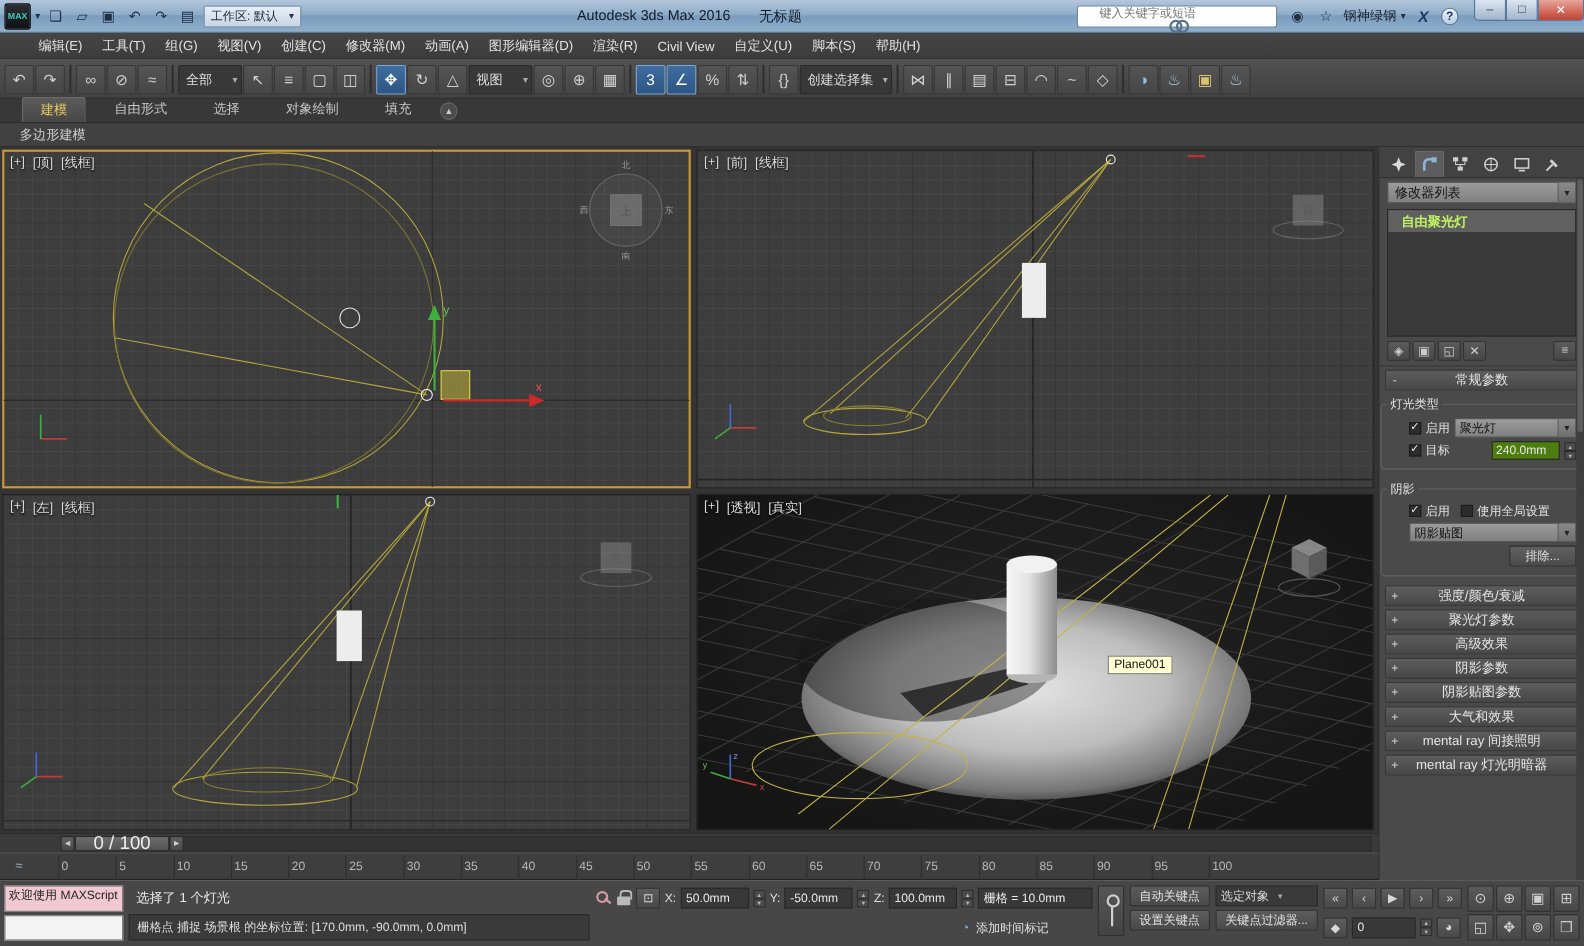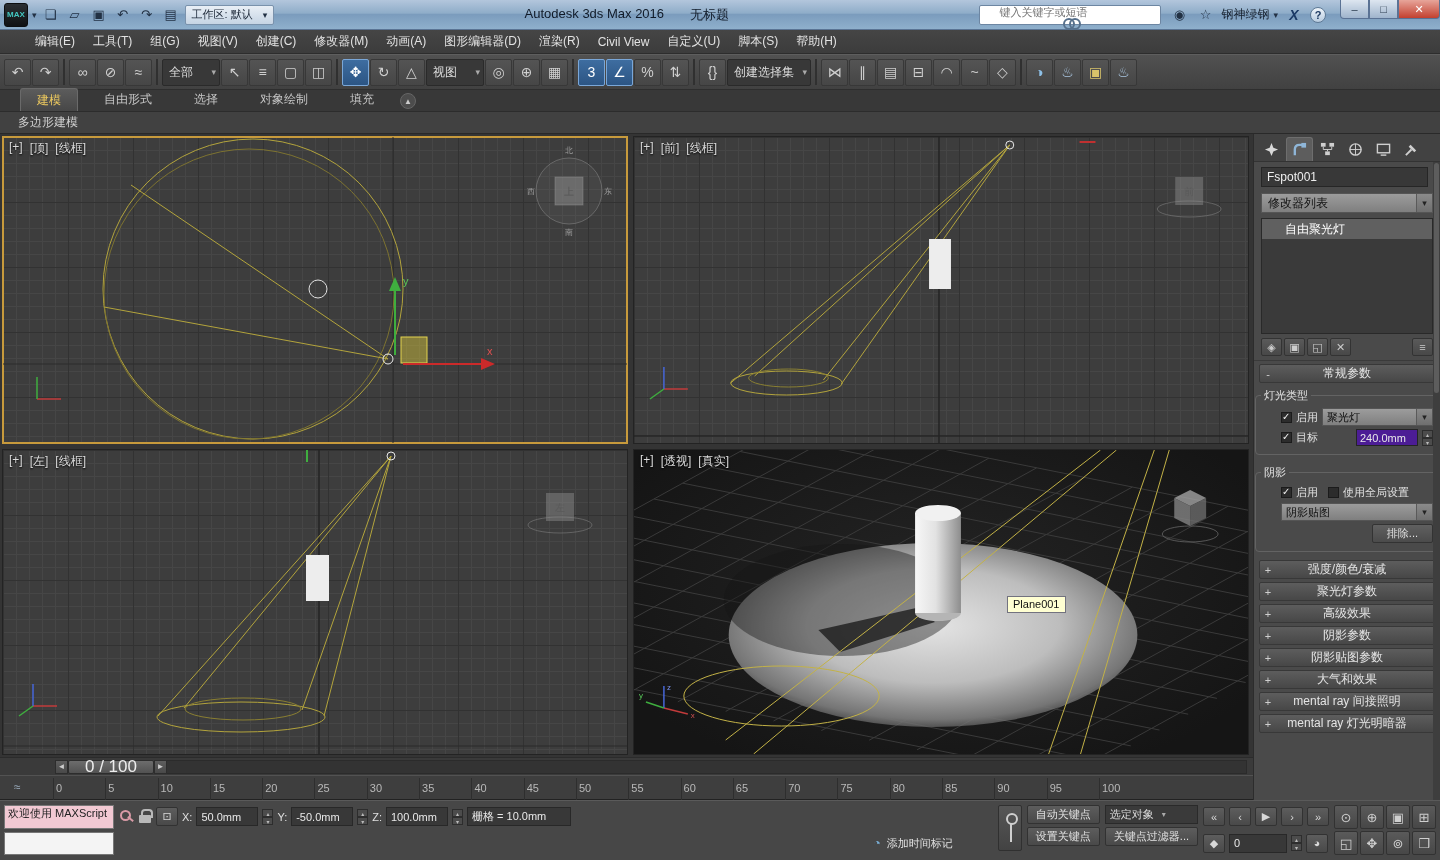--- a/index.html
+++ b/index.html
@@ -106,37 +106,37 @@
   .cp-tab.active { background:#5d5d5d; border:1px solid #6e6e6e; border-bottom:none; }
   .cp-tab svg { width:15px; height:15px; }
   .cp-name-row { display:flex; align-items:center; gap:5px; padding:5px 7px 3px; }
   .cp-name { flex:1; height:20px; background:#383838; border:1px solid #262626; color:#eee; font-size:12px; padding:0 5px; outline:none; }
   .cp-swatch { width:18px; height:18px; background:#e8d31f; border:1px solid #1c1c1c; }
   .cp-combo { height:20px; margin:3px 7px; background:linear-gradient(#9c9c9c,#7f7f7f); border:1px solid #555;
     display:flex; align-items:center; color:#111; font-size:12px; padding-left:6px; }
   .cp-combo .dd-arrow,.mini-combo .dd-arrow { margin-left:auto; width:16px; align-self:stretch; display:flex; align-items:center; justify-content:center;
     background:linear-gradient(#8a8a8a,#6f6f6f); border-left:1px solid #5a5a5a; font-size:9px; color:#222; }
   .cp-stack { height:116px; margin:2px 7px; background:#3a3a3a; border:1px solid #292929; overflow:hidden; }
-  .stack-item { height:20px; display:flex; align-items:center; padding-left:23px; background:#606060; color:#ffffff; font-size:12px; }
+  .stack-item { height:20px; display:flex; align-items:center; padding-left:12px; background:#606060; color:#bef264; font-size:12px;font-weight:bold; }
   .cp-stacktools { display:flex; gap:2px; padding:2px 7px 4px; border-bottom:1px solid #3a3a3a; }
   .sbtn { width:21px; height:18px; display:flex; align-items:center; justify-content:center; font-size:11px; color:#ccc;
     background:linear-gradient(#5a5a5a,#484848); border:1px solid #333; border-radius:2px; }
   .sbtn:last-child { margin-left:auto; }
   .rollout-h { margin:3px 5px 0; height:19px; display:flex; align-items:center; background:linear-gradient(#5d5d5d,#474747);
     border:1px solid #383838; border-radius:2px; font-size:12px; color:#e4e4e4; }
   .roll-plus { width:16px; text-align:center; color:#cfcfcf; font-size:11px; }
   .roll-label { flex:1; text-align:center; margin-right:16px; white-space:nowrap; overflow:hidden; }
   .cp-group { border:1px solid #636363; border-radius:4px; margin:5px 1px; padding:2px 5px 5px; }
   .cp-group legend { font-size:11px; color:#e0e0e0; padding:0 3px; }
   .cp-row { display:flex; align-items:center; gap:4px; margin:3px 0; font-size:11px; color:#e2e2e2;padding-left:20px; }
   .chk { width:11px; height:11px; min-width:11px; background:#2c2c2c; border:1px solid #1b1b1b; position:relative; }
   .chk.checked::after { content:"✓"; position:absolute; left:0px; top:-2px; font-size:10px; color:#eee; }
   .mini-combo { flex:1; height:18px; background:linear-gradient(#9c9c9c,#7f7f7f); border:1px solid #555; color:#111;
     display:flex; align-items:center; padding-left:4px; font-size:11px; }
-  .mini-field { width:62px; height:17px; background:#4c1d95; border:1px solid #252525; color:#e8e8e8; font-size:11px;
+  .mini-field { width:62px; height:17px; background:#4d7c0f; border:1px solid #252525; color:#e8e8e8; font-size:11px;
     display:flex; align-items:center; padding:0 3px; }
   .spin { display:flex; flex-direction:column; width:11px; }
   .spin span { height:8px; font-size:6px; line-height:8px; text-align:center; background:#4c4c4c; border:1px solid #2d2d2d; color:#bbb; }
   .cp-btn { height:19px; padding:0 14px; margin-left:auto; background:linear-gradient(#606060,#4b4b4b); border:1px solid #333;
     border-radius:2px; color:#e2e2e2; font-size:11px; }
 
   
   .statusbar { height:60px; background:#474747; border-top:1px solid #5a5a5a; display:flex; gap:5px; padding:4px 4px 5px; }
   .sb-col { display:flex; flex-direction:column; gap:3px; }
   .sb-row { display:flex; align-items:center; gap:4px; flex:1; }
@@ -523,24 +523,20 @@
           </svg>
       </span>
       <span class="cp-tab">
         <svg viewBox="0 0 16 16">
             <path d="M2 14 L8 8" stroke="#cfcfcf" stroke-width="2"></path>
             <path d="M7 3 L13 9 L11 11 L5 5 Z" fill="#cfcfcf"></path>
           </svg>
       </span>
     </div>
 
-    <div class="cp-name-row">
-      <input class="cp-name" value="Fspot001" style="">
-      <span class="cp-swatch"></span>
-    </div>
 
     <div class="cp-combo">
       <span>修改器列表</span>
       <span class="dd-arrow">▾</span>
     </div>
 
     <div class="cp-stack">
 
     <div class="stack-item">自由聚光灯</div>
       </div>
@@ -648,20 +644,24 @@
       </div>
   </aside>
 </div>
 
 <div class="statusbar">
   <div class="sb-col sb-listener">
     <div class="sb-macro">欢迎使用 MAXScript</div>
     <div class="sb-mini"></div>
   </div>
 
+  <div class="sb-col sb-prompts">
+    <div class="sb-p1">选择了 1 个灯光</div>
+    <div class="sb-p2">栅格点 捕捉 场景根 的坐标位置: [170.0mm, -90.0mm, 0.0mm]</div>
+  </div>
 
   <div class="sb-col" style="flex:1">
     <div class="sb-row">
       <span class="icon-key"></span>
       <span class="icon-lock"></span>
       <span class="pb-btn">⊡</span>
       <span class="slabel">X:</span>
       <span class="sfield">
           <input value="50.0mm" style="">
         </span>

